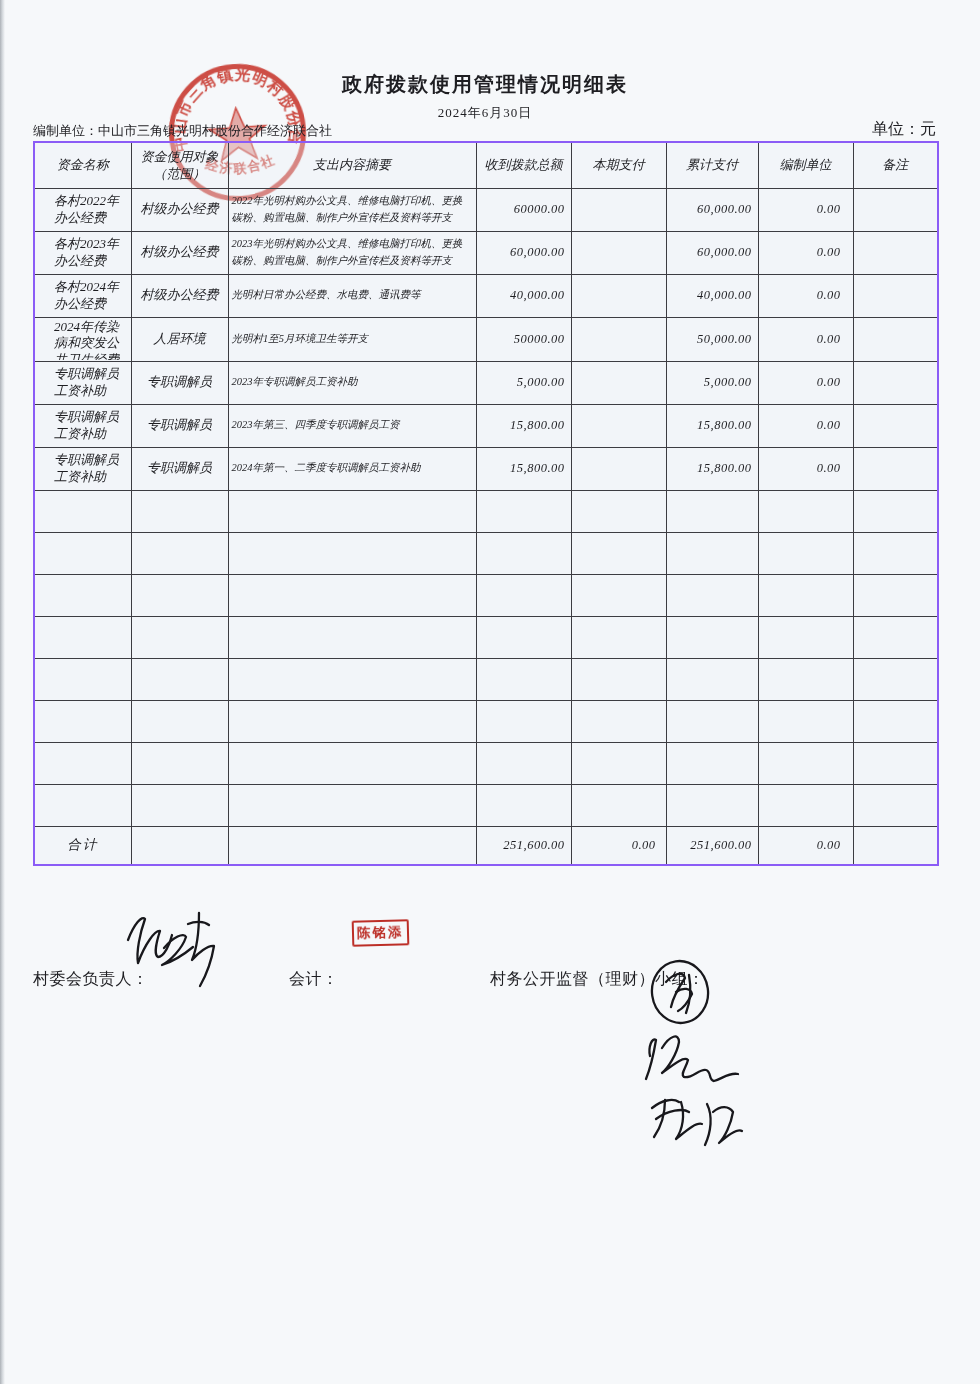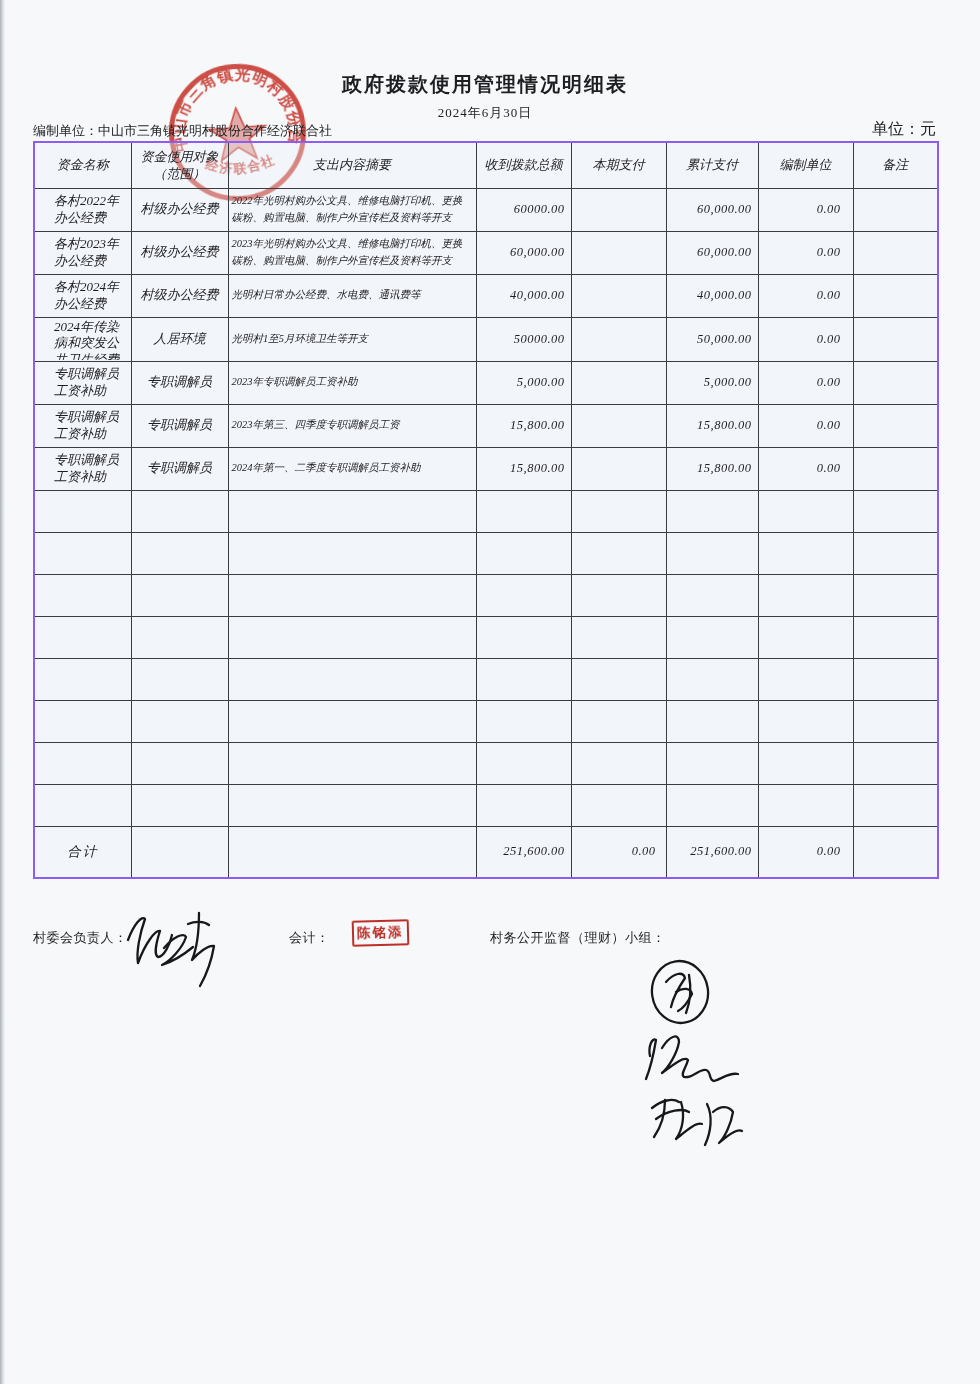--- a/index.html
+++ b/index.html
@@ -14,36 +14,36 @@
   .prep-line{position:absolute;left:33px;top:122px;font-size:13px;}
   .unit-line{position:absolute;top:119px;right:44px;font-size:16px;}
 
   table.grant{position:absolute;left:33px;top:141px;width:904px;border-collapse:collapse;
         table-layout:fixed;border:2px solid #8b5cf6;font-style:italic;}
   table.grant td,table.grant th{border:1px solid #3c3c42;vertical-align:middle;overflow:hidden;
         font-weight:normal;background:rgba(236,241,247,.35);}
   tr.hdr{height:46px;}
   tr.r-data{height:43px;}
   tr.r-empty{height:42px;}
-  tr.r-total{height:52px;}
+  tr.r-total{height:39px;}
   th.h{font-size:13px;text-align:center;padding:0 4px;line-height:1.35;}
   td.c-name{font-size:13px;text-align:left;padding:1px 2px 1px 19px;line-height:1.3;}
   td.c-name .clip{max-height:41px;overflow:hidden;}
   td.c-target{font-size:13px;text-align:center;padding:0 3px;line-height:1.3;}
   td.c-sum{font-size:10.5px;font-weight:bold;text-align:left;padding:0 4px 0 3px;line-height:1.55;}
   td.num{font-size:12.5px;text-align:right;padding:0 6px 0 2px;letter-spacing:.5px;}
   td.num-bal{padding-right:12px;}
   td.num-cur{padding-right:10px;}
   td.c-total-label{font-size:13.5px;text-align:center;letter-spacing:2px;}
 
   .seal{position:absolute;left:160px;top:55px;width:155px;height:155px;
         mix-blend-mode:multiply;opacity:.88;filter:blur(.3px);transform:rotate(-4deg);}
   .seal text{font-family:"Liberation Serif","DejaVu Serif",serif;font-weight:bold;}
 
-  .f-label{position:absolute;font-size:13px;letter-spacing:.5px;}
+  .f-label{position:absolute;font-size:16px;letter-spacing:.5px;margin-top:40px;}
   .lbl-head{left:33px;top:929px;}
   .lbl-acct{left:289px;top:929px;}
   .lbl-superv{left:490px;top:929px;}
   .acct-stamp{position:absolute;left:352px;top:920px;color:#c32f27;border:2px solid #c32f27;
         border-radius:2px;padding:2px 3px;font-size:13.5px;font-weight:bold;letter-spacing:2px;
         transform:rotate(-1.5deg);mix-blend-mode:multiply;filter:blur(.2px);}
   .sig{position:absolute;}
   .sig path,.sig ellipse{fill:none;stroke:#18181c;stroke-width:2.3;stroke-linecap:round;stroke-linejoin:round;}
 </style>
 </head>

